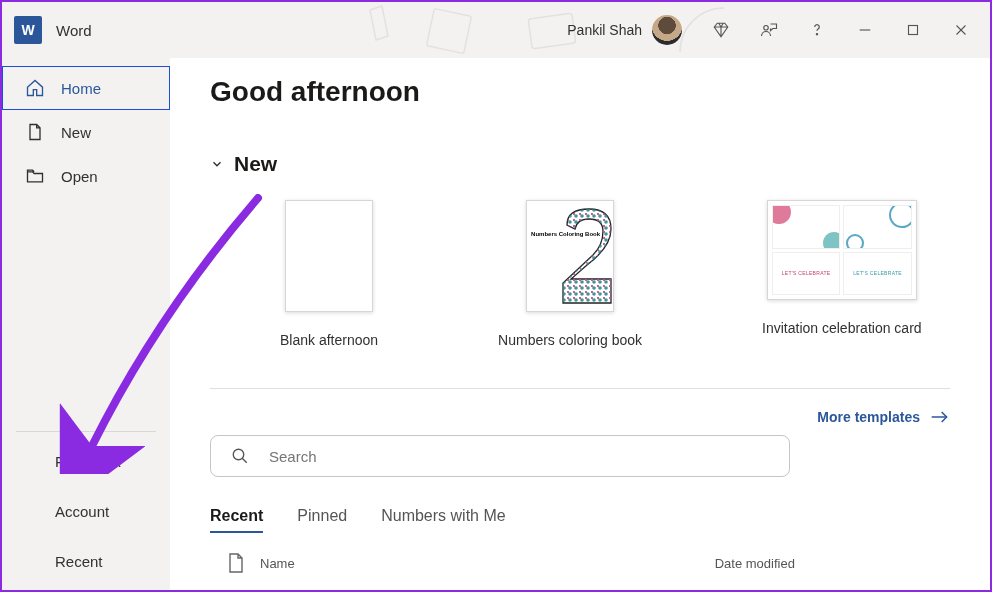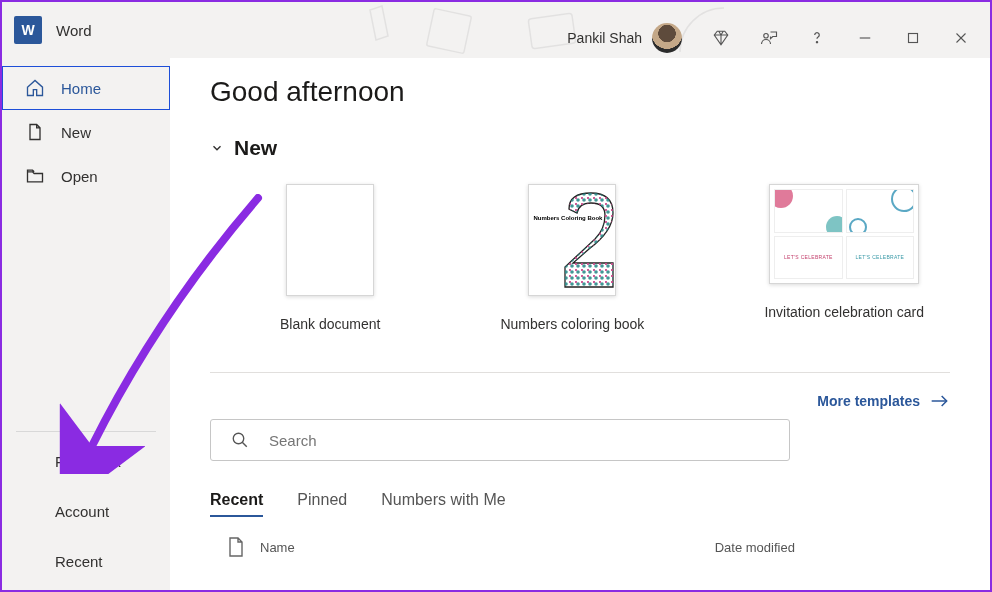--- a/index.html
+++ b/index.html
@@ -1,38 +1,38 @@
 <!DOCTYPE html>
 <html><head>
 <meta charset="utf-8">
 <style>
 * { margin: 0; padding: 0; box-sizing: border-box; font-family: "Segoe UI", Arial, sans-serif; }
 body { width: 992px; height: 592px; background: #fff; border: 2px solid #8a2be2; overflow: hidden; position: relative; }
 
 .titlebar { height: 56px; background: #f3f2f1; display: flex; align-items: center; padding: 0 12px; position: relative; }
 .word-logo { width: 28px; height: 28px; background: #2b579a; display: flex; align-items: center; justify-content: center; color: #fff; font-weight: bold; font-size: 14px; border-radius: 2px; }
 .app-title { margin-left: 14px; font-size: 15px; color: #323130; }
-.titlebar-right { position: absolute; right: 6px; top: 8px; height: 56px; display: flex; align-items: center; gap: 2px; }
+.titlebar-right { position: absolute; right: 6px; top: 0; height: 56px; display: flex; align-items: center; gap: 2px; }
 .user-name { font-size: 14px; color: #323130; margin-right: 8px; }
 .avatar { width: 30px; height: 30px; border-radius: 50%; background: radial-gradient(circle at 50% 35%, #5e4b3c 35%, #c4a888 36% 62%, #2b2b2b 63%); margin-right: 14px; }
 .title-icon-btn { width: 46px; height: 46px; display: flex; align-items: center; justify-content: center; color: #555; cursor: pointer; }
 .title-icon-btn svg { width: 18px; height: 18px; }
 
 .layout { display: flex; height: calc(100% - 56px); }
 .sidebar { width: 168px; background: #f3f2f1; display: flex; flex-direction: column; position: relative; }
 .nav-top { padding-top: 8px; }
 .nav-item { height: 44px; display: flex; align-items: center; padding-left: 22px; gap: 16px; font-size: 15px; color: #323130; cursor: pointer; border: 1px solid transparent; }
 .nav-item.active { border: 1px solid #1d4ed8; color: #2b579a; background: #f3f2f1; }
 .nav-item svg { width: 20px; height: 20px; flex-shrink: 0; }
 .nav-bottom { margin-top: auto; padding-bottom: 4px; }
 .nav-bottom .nav-item { padding-left: 52px; height: 50px; }
 .hr-side { border: none; border-top: 1px solid #d8d8d8; margin: 0 14px 4px; }
 
 .main { flex: 1; padding: 18px 40px 0 40px; overflow: hidden; position: relative; }
-.greeting { font-size: 28px; font-weight: 400; color: #1b1a19; margin-bottom: 28px; }
+.greeting { font-size: 28px; font-weight: 700; color: #1b1a19; margin-bottom: 44px; }
 .section-header { display: flex; align-items: center; gap: 10px; margin-bottom: 24px; }
 .section-header h2 { font-size: 21px; font-weight: 600; color: #1b1a19; }
 .chev-icon { width: 14px; height: 14px; }
 
 .templates { display: flex; gap: 120px; margin-left: 70px; }
 .template-card { display: flex; flex-direction: column; align-items: center; gap: 20px; cursor: pointer; }
 .template-thumb { width: 88px; height: 112px; border: 1px solid #d6d6d6; background: #fff; box-shadow: 0 1px 4px rgba(0,0,0,0.15); position: relative; overflow: hidden; }
 .template-label { font-size: 14px; color: #323130; }
 .thumb-wide { width: 150px; height: 100px; }
 
@@ -41,21 +41,21 @@
 
 .thumb-invite { padding:4px; display:grid; grid-template-columns:1fr 1fr; grid-template-rows:1fr 1fr; gap:3px; }
 .thumb-invite .q { border:1px solid #eee; position:relative; overflow:hidden; }
 .thumb-invite .blob { position:absolute; border-radius:50%; }
 .thumb-invite .celebtxt { font-size:5px; color:#c4426e; position:absolute; top:50%; left:50%; transform:translate(-50%,-50%); white-space:nowrap; letter-spacing:0.3px; }
 
 .more-row { display: flex; justify-content: flex-end; margin: 40px 0 10px; border-top: 1px solid #e1dfdd; padding-top: 20px; }
 .more-link { display: flex; gap: 10px; color: #2b579a; font-size: 14px; font-weight: 600; cursor: pointer; }
 .more-link svg { width: 20px; height: 16px; }
 
-.search-box { display: flex; align-items: center; border: 1px solid #c6c6c6; border-radius: 3px; height: 42px; padding: 0 20px; gap: 20px; width: 580px; margin-top: 8px; }
+.search-box { display: flex; align-items: center; border: 1px solid #c6c6c6; border-radius: 8px; height: 42px; padding: 0 20px; gap: 20px; width: 580px; margin-top: 8px; }
 .search-box svg { width: 18px; height: 18px; color: #555; }
 .search-box input { border: none; outline: none; font-size: 15px; flex: 1; color: #323130; background: transparent; }
 
 .tabs { display: flex; gap: 34px; margin-top: 30px; font-size: 16px; }
 .tab { cursor: pointer; color: #555; padding-bottom: 6px; }
 .tab.active { color: #1b1a19; font-weight: 600; border-bottom: 2px solid #2b579a; }
 
 .table-head { display: flex; align-items: center; margin-top: 20px; color: #555; font-size: 13px; }
 .table-head .name-col { display: flex; align-items: center; gap: 16px; margin-left: 18px; }
 .table-head .date-col { margin-left: 420px; }
@@ -159,21 +159,21 @@
     <div class="section-header">
       <svg class="chev-icon" viewBox="0 0 24 24" fill="none" stroke="#323130" stroke-width="2.4">
           <polyline points="6 9 12 15 18 9"></polyline>
         </svg>
       <h2>New</h2>
     </div>
 
     <div class="templates">
       <div class="template-card">
         <div class="template-thumb"></div>
-        <div class="template-label">Blank document</div>
+        <div class="template-label">Blank afternoon</div>
       </div>
 
       <div class="template-card">
         <div class="template-thumb thumb-numbers">
           <div class="txt">Numbers Coloring Book</div>
           <svg class="shape2" viewBox="0 0 52 100">
             <path d="M6 18 Q6 2 28 2 Q50 2 50 22 Q50 40 26 58 L10 72 H50 V96 H2 V76 L32 48 Q42 38 42 24 Q42 12 28 12 Q16 12 14 22 Z" fill="#fff" stroke="#222" stroke-width="1.3"></path>
             <path d="M6 18 Q6 2 28 2 Q50 2 50 22 Q50 40 26 58 L10 72 H50 V96 H2 V76 L32 48 Q42 38 42 24 Q42 12 28 12 Q16 12 14 22 Z" fill="url(#pat2)" fill-opacity="0.9"></path>
             <defs>
                 <pattern id="pat2" width="6" height="6" patternUnits="userSpaceOnUse">

